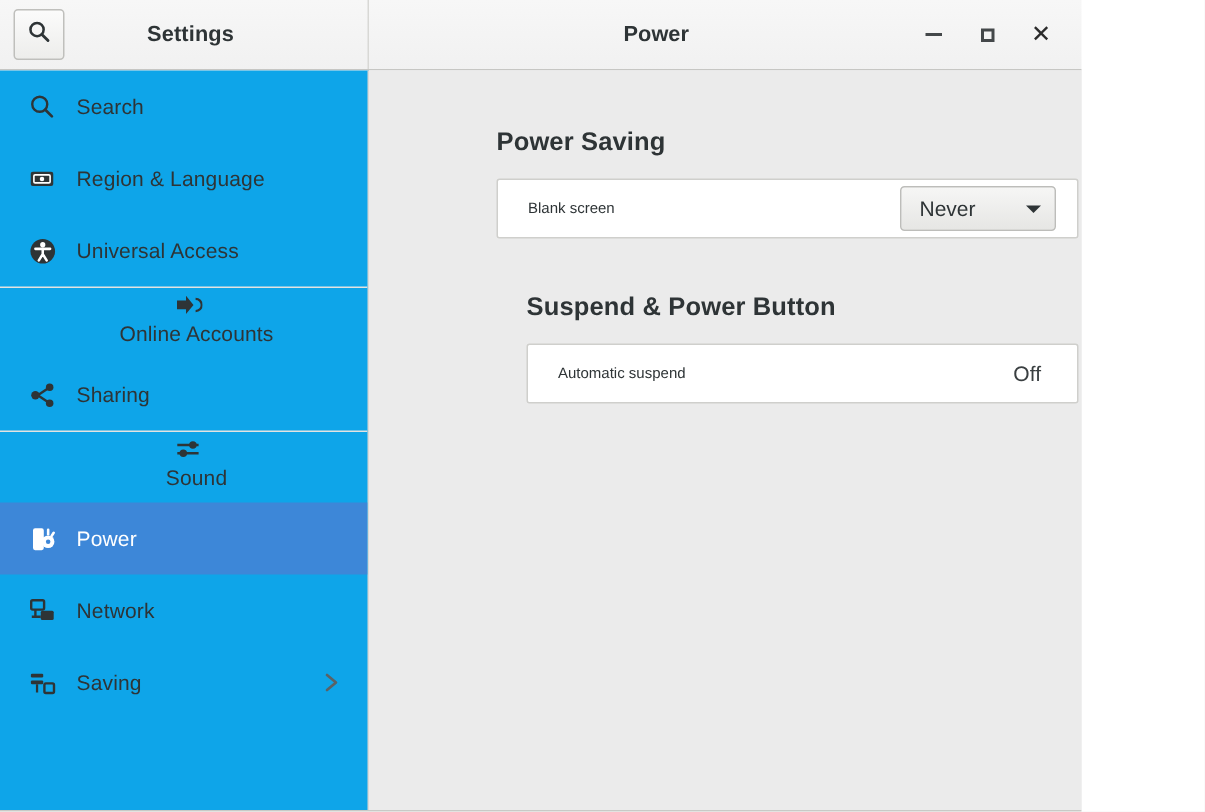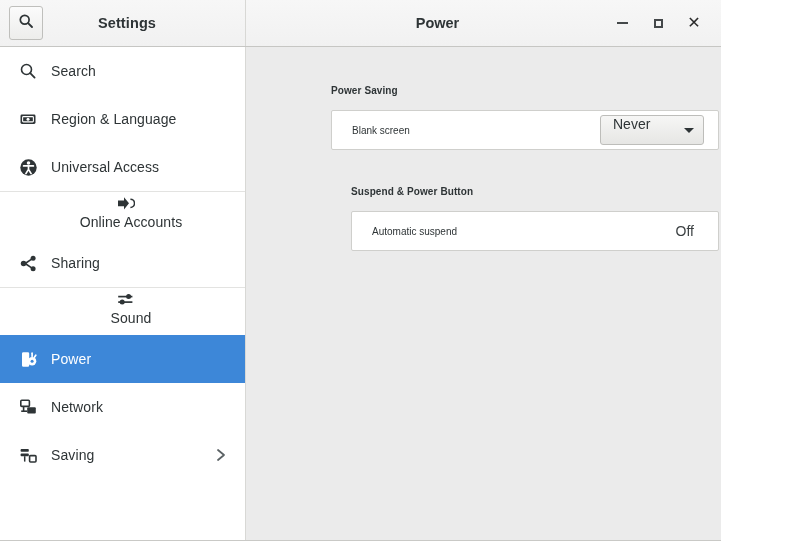--- a/index.html
+++ b/index.html
@@ -125,21 +125,21 @@
     flex: 1;
     display: flex;
     min-height: 0;
     background: #ebebeb;
   }
 
   
   .sidebar {
     width: 246px;
     min-width: 246px;
-    background: #ffffff;
+    background: #0ea5e9;
     border-right: 1px solid #d8d8d5;
     box-sizing: border-box;
     overflow: hidden;
     position: relative;
   }
   .sb-row {
     height: 48px;
     display: flex;
     align-items: center;
     padding-left: 17px;
@@ -185,21 +185,21 @@
     background: #ebebeb;
     padding: 38px 0 0 0;
     box-sizing: border-box;
     overflow: hidden;
   }
   .content-inner {
     width: 388px;
     margin-left: 85px;
   }
   .section-title {
-    font-size: 10px;
+    font-size: 17px;
     font-weight: bold;
     color: #2e3436;
     margin-bottom: 14px;
     letter-spacing: .1px;
   }
   .section + .section { margin-top: 36px; margin-left: 20px; }
   .listbox {
     background: #ffffff;
     border: 1px solid #cfcfcc;
     border-radius: 2px;
@@ -223,20 +223,21 @@
     padding-right: 10px;
   }
   .combo {
     margin-left: auto;
     height: 30px;
     min-width: 104px;
     border: 1px solid #bdbdba;
     border-radius: 3px;
     background: linear-gradient(to bottom, #f6f6f5 0%, #e6e6e4 100%);
     display: flex;
+    align-items: center;
     padding: 0 9px 0 12px;
     box-sizing: border-box;
     cursor: pointer;
   }
   .combo-label {
     font-size: 14px;
     color: #2e3436;
   }
   .combo-arrow {
     margin-left: auto;

